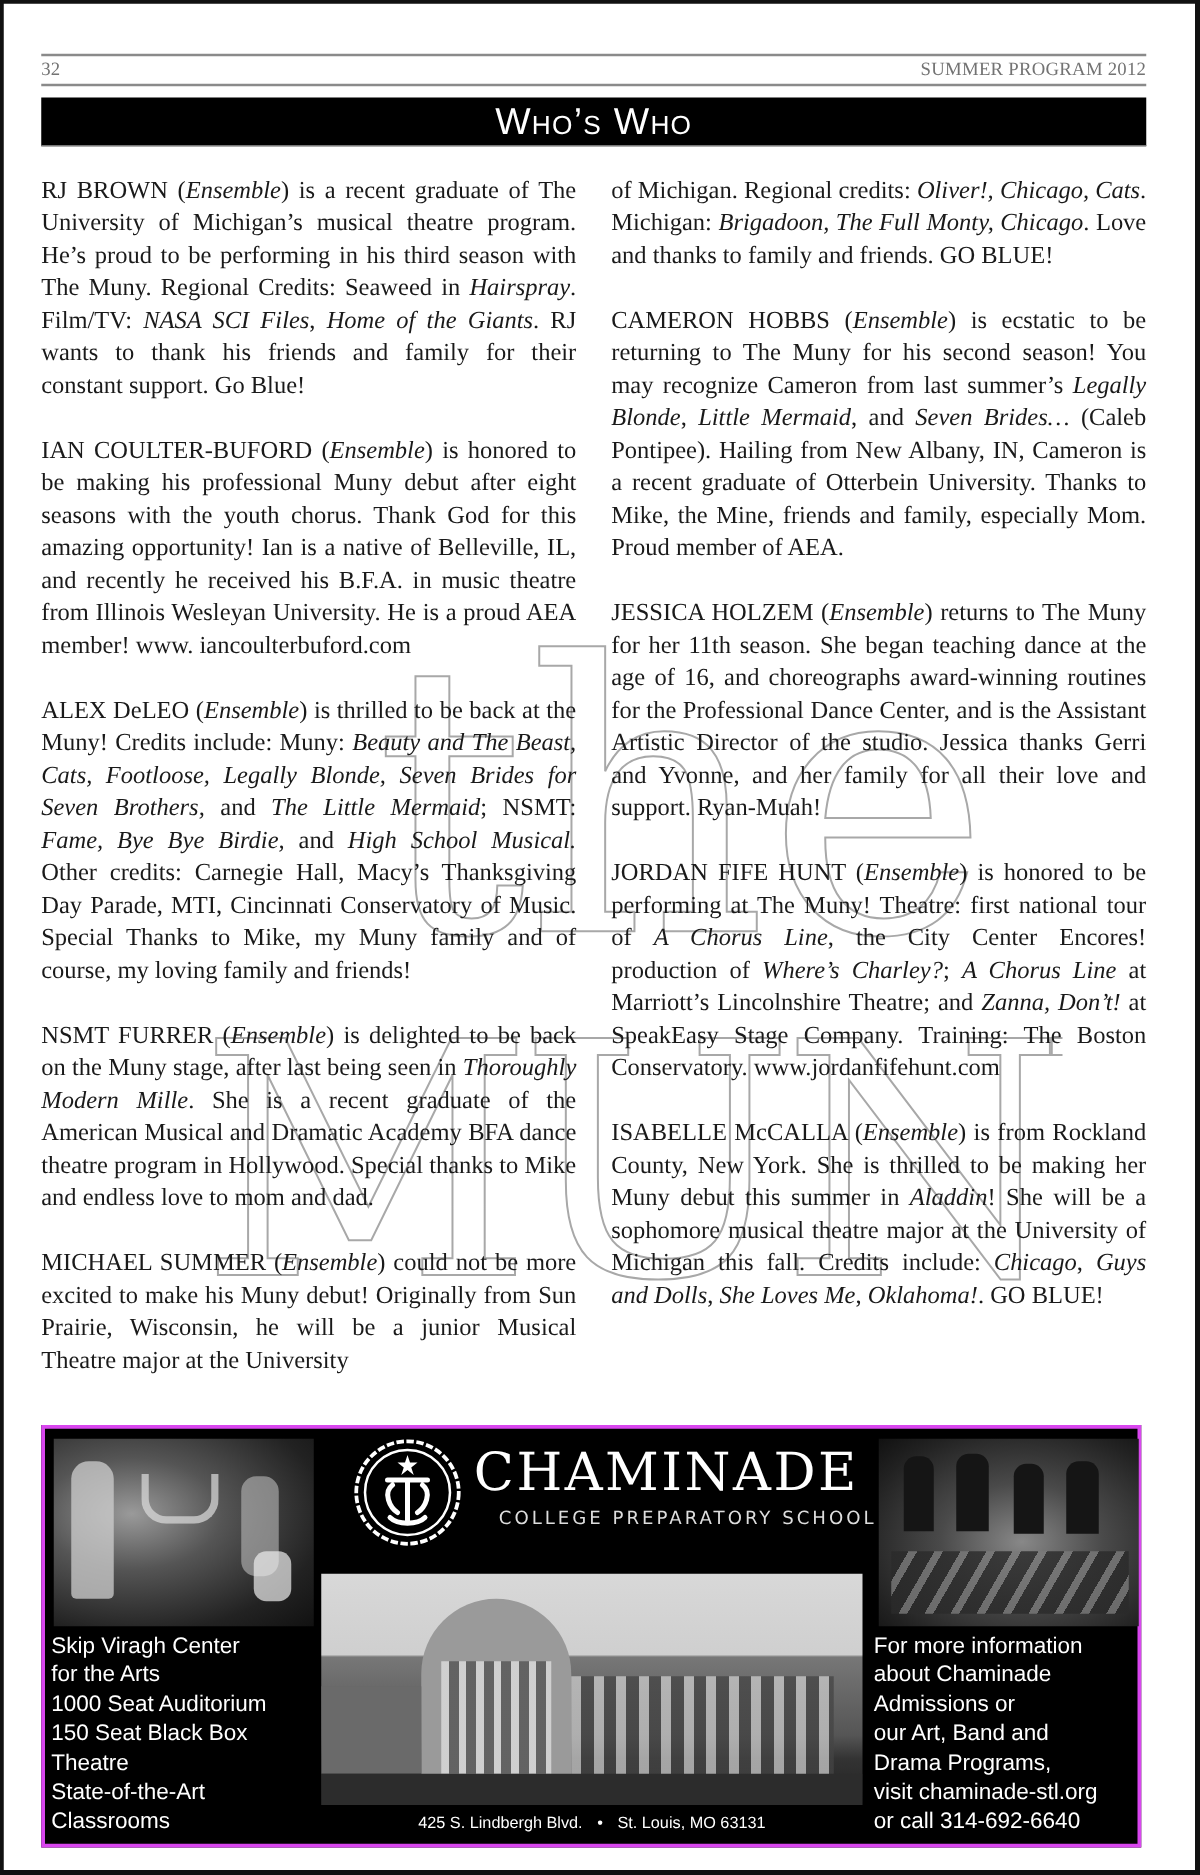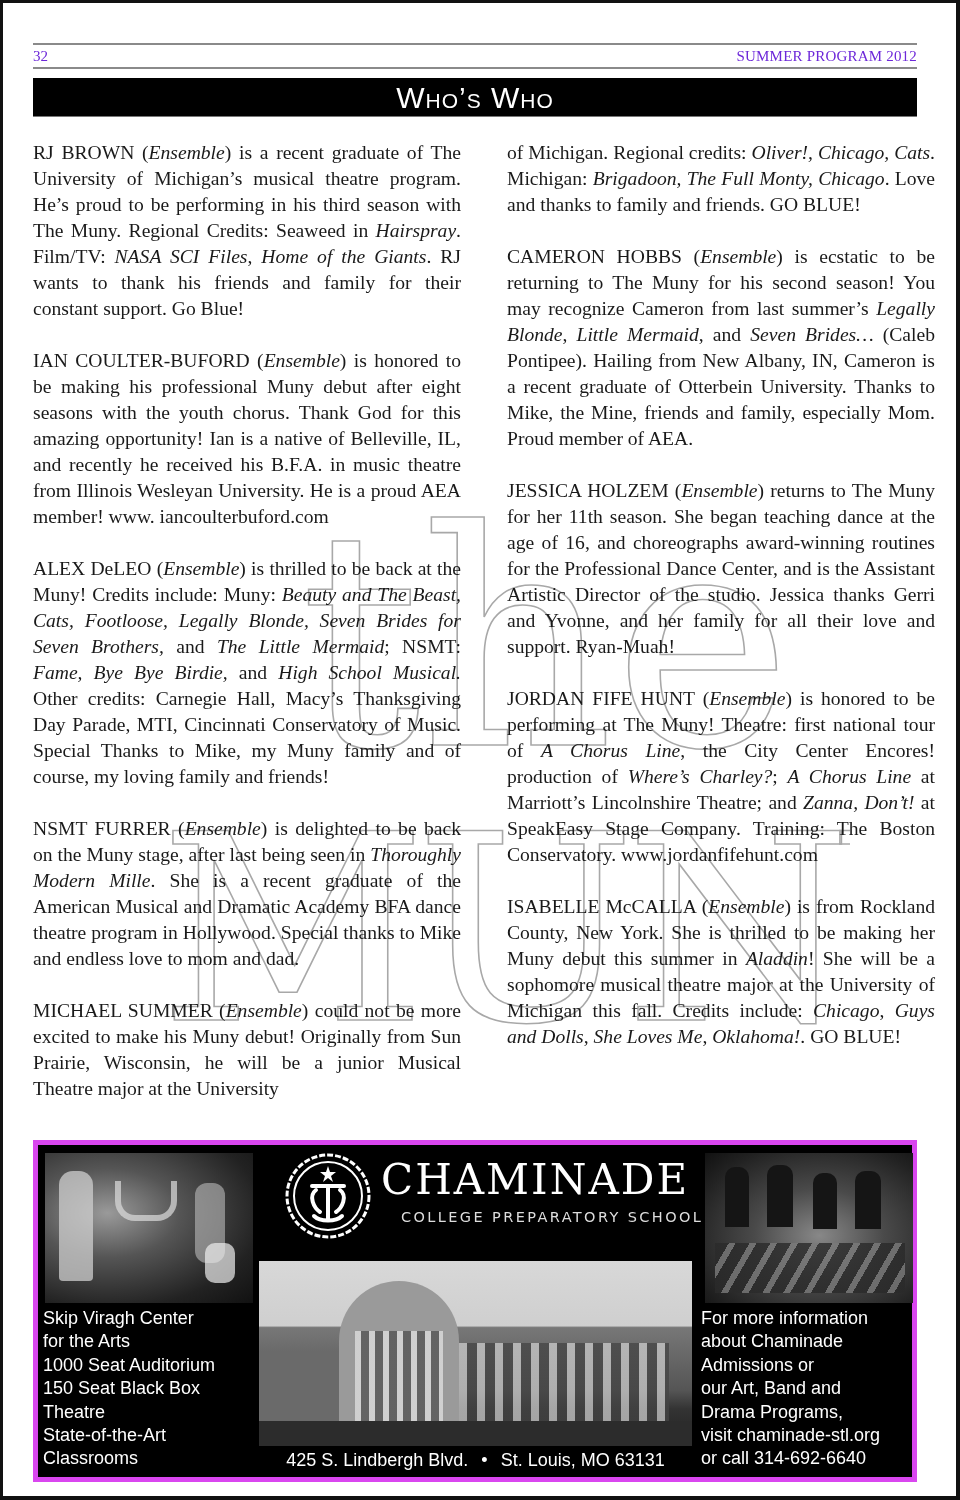--- a/index.html
+++ b/index.html
@@ -10,21 +10,21 @@
     color: #1a1a1a;
   }
   .page-frame {
     position: absolute; left: 0; top: 0; width: 960px; height: 1500px;
     box-sizing: border-box; border: 3px solid #111; border-right-width: 4px; border-bottom-width: 4px;
     pointer-events: none;
   }
   .running-head {
     position: absolute; left: 33px; top: 43px; width: 884px; height: 22px;
     border-top: 2px solid #8a8a8a; border-bottom: 2px solid #8a8a8a;
-    font-size: 15px; line-height: 22px; color: #6d28d9;
+    font-size: 15px; line-height: 22px; color: #737373;
   }
   .running-head .folio { position: absolute; left: 0; top: 0; }
   .running-head .pub { position: absolute; right: 0; top: 0; letter-spacing: 0.2px; }
   .section-bar {
     position: absolute; left: 33px; top: 78px; width: 884px; height: 38px;
     background: #000; color: #fff; text-align: center;
     border-bottom: 1px solid #777;
   }
   .section-bar .title {
     font-family: Liberation Sans, sans-serif;
@@ -33,28 +33,28 @@
   }
   .watermark {
     position: absolute; left: 150px; top: 500px; width: 700px; height: 560px;
     pointer-events: none; z-index: 0;
   }
   .col {
     position: absolute; top: 140px; width: 428px; z-index: 1;
     font-size: 19.6px; line-height: 26px; text-align: justify;
   }
   .col.left { left: 33px; }
-  .col.right { left: 507px; }
+  .col.right { left: 489px; }
   .bio { margin: 0 0 26px 0; }
   .bio .name { font-weight: normal; }
   .bio .role { font-style: italic; }
   .bio i { font-style: italic; }
   .ad {
     position: absolute; left: 33px; top: 1140px; width: 874px; height: 332px;
-    background: #000; border: 5px solid #d946ef; color: #fff; z-index: 2;
+    background: #000; border: 3px solid #d946ef; color: #fff; z-index: 2;
     font-family: "Liberation Sans", "DejaVu Sans", sans-serif;
   }
   .photo {
     position: absolute; overflow: hidden;
     background: linear-gradient(160deg, #6e6e6e 0%, #3a3a3a 45%, #1c1c1c 100%);
   }
   .photo.theatre { left: 7px; top: 8px; width: 208px; height: 150px;
     background: radial-gradient(ellipse at 30% 40%, #9a9a9a 0%, #555 35%, #222 75%, #111 100%); }
   .photo.band { left: 667px; top: 8px; width: 208px; height: 150px;
     background: radial-gradient(ellipse at 55% 55%, #888 0%, #4a4a4a 40%, #222 80%, #111 100%); }
@@ -75,21 +75,21 @@
     font-family: "DejaVu Serif", "Liberation Serif", serif;
     font-size: 42px; line-height: 50px; letter-spacing: 2px; color: #fff;
   }
   .brand-sub {
     position: absolute; left: 363px; top: 64px;
     font-family: "DejaVu Sans", "Liberation Sans", sans-serif;
     font-size: 14.5px; letter-spacing: 2.4px; color: #ddd;
   }
   .ad-address {
     position: absolute; left: 221px; top: 302px; width: 433px; text-align: center;
-    font-size: 18px; line-height: 26px; color: #fff; white-space: nowrap;
+    font-size: 13px; line-height: 26px; color: #fff; white-space: nowrap;
   }
   .ad-address .sep { margin: 0 8px; }
 </style>
 </head>
 <body>
 
 <div class="page-frame"></div>
 
 <div class="running-head">
   <span class="folio">32</span>

